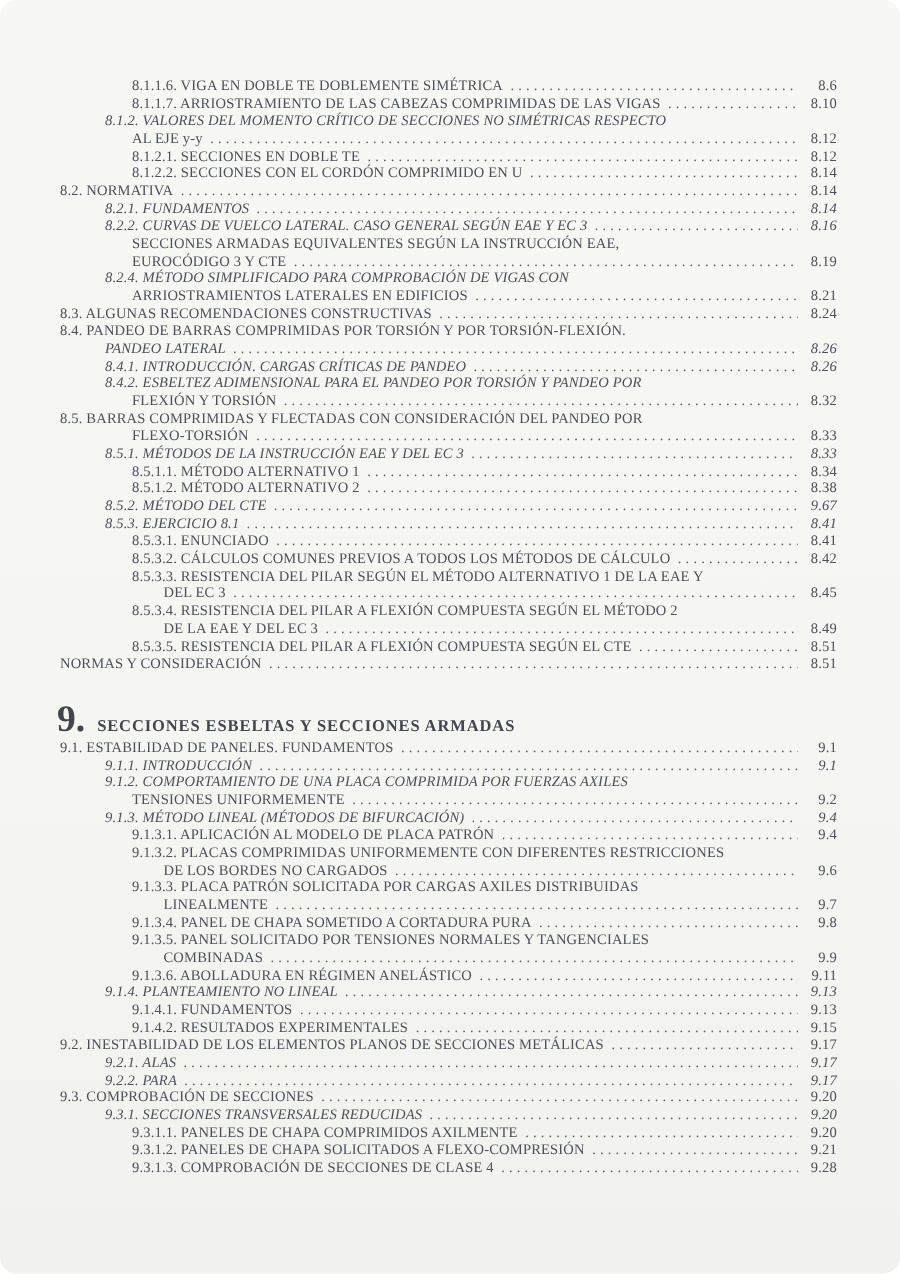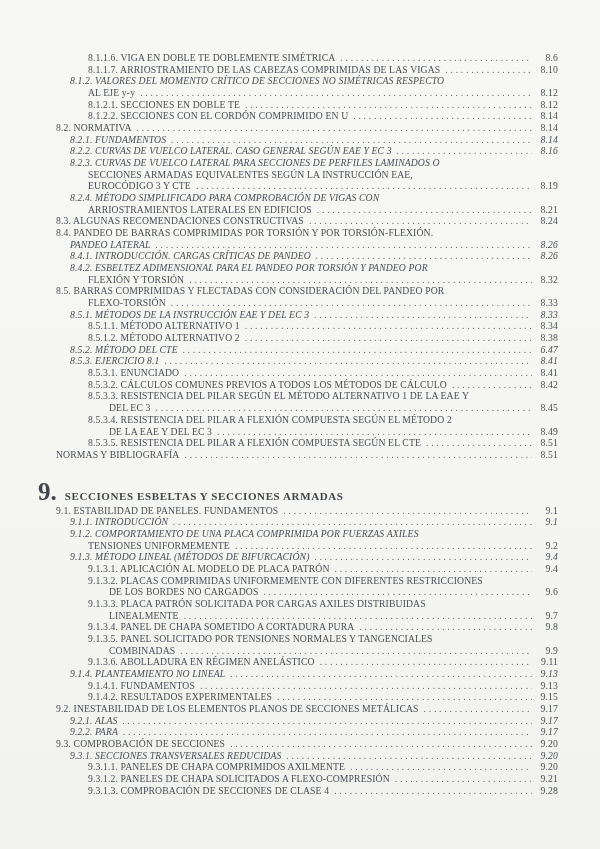--- a/index.html
+++ b/index.html
@@ -7,36 +7,37 @@
     width:600px; height:849px;
     font-family:"Liberation Serif","DejaVu Serif",serif;
     overflow:hidden;
   }
   #page {
     position:relative;
     width:600px; height:849px;
     background:linear-gradient(180deg,#f7f7f4 0%,#f5f5f2 60%,#f1f1ee 100%);
     color:#4a4f59;
     box-sizing:border-box;
+    border-radius:11px;
   }
   #toc-wrap {
     position:absolute; top:0; left:0; right:0;
     padding-top:52px;
     padding-right:42px;
   }
   .toc-line {
     display:flex;
     align-items:baseline;
     height:11.68px;
     line-height:11.68px;
     font-size:9.7px;
     letter-spacing:0.12px;
     white-space:nowrap;
   }
-  .ind-0 { padding-left:56px; }
+  .ind-0 { padding-left:40px; }
   .ind-1 { padding-left:70px;font-style:italic; }
   .ind-2 { padding-left:88px; }
   .ind-3 { padding-left:109px; }
   .toc-text { flex:0 0 auto; }
   .leader {
     flex:1 1 auto;
     min-width:0;
     overflow:hidden;
     white-space:nowrap;
     margin-left:5px;
@@ -129,23 +130,20 @@
           </div>
         </div>
         <div>
           <div class="toc-line ind-1">
             <span class="toc-text">8.2.2. CURVAS DE VUELCO LATERAL. CASO GENERAL SEGÚN EAE Y EC 3</span>
             <span class="leader"></span>
             <span class="toc-page">8.16</span>
           </div>
         </div>
         <div>
-          <div class="toc-line ind-1">
-            <span class="toc-text">8.2.3. CURVAS DE VUELCO LATERAL PARA SECCIONES DE PERFILES LAMINADOS O</span>
-          </div>
           <div class="toc-line ind-2">
             <span class="toc-text">SECCIONES ARMADAS EQUIVALENTES SEGÚN LA INSTRUCCIÓN EAE,</span>
           </div>
           <div class="toc-line ind-2">
             <span class="toc-text">EUROCÓDIGO 3 Y CTE</span>
             <span class="leader"></span>
             <span class="toc-page">8.19</span>
           </div>
         </div>
         <div>
@@ -220,21 +218,21 @@
           <div class="toc-line ind-2">
             <span class="toc-text">8.5.1.2. MÉTODO ALTERNATIVO 2</span>
             <span class="leader"></span>
             <span class="toc-page">8.38</span>
           </div>
         </div>
         <div>
           <div class="toc-line ind-1">
             <span class="toc-text">8.5.2. MÉTODO DEL CTE</span>
             <span class="leader"></span>
-            <span class="toc-page">6.47</span>
+            <span class="toc-page">9.67</span>
           </div>
         </div>
         <div>
           <div class="toc-line ind-1">
             <span class="toc-text">8.5.3. EJERCICIO 8.1</span>
             <span class="leader"></span>
             <span class="toc-page">8.41</span>
           </div>
         </div>
         <div>
@@ -273,21 +271,21 @@
         </div>
         <div>
           <div class="toc-line ind-2">
             <span class="toc-text">8.5.3.5. RESISTENCIA DEL PILAR A FLEXIÓN COMPUESTA SEGÚN EL CTE</span>
             <span class="leader"></span>
             <span class="toc-page">8.51</span>
           </div>
         </div>
         <div>
           <div class="toc-line ind-0">
-            <span class="toc-text">NORMAS Y BIBLIOGRAFÍA</span>
+            <span class="toc-text">NORMAS Y CONSIDERACIÓN</span>
             <span class="leader"></span>
             <span class="toc-page">8.51</span>
           </div>
         </div>
       </div>
     <div id="section9-header">
       <span id="section9-number">9.</span>
       <span id="section9-title">SECCIONES ESBELTAS Y SECCIONES ARMADAS</span>
     </div>
     <div id="toc-section-9">

